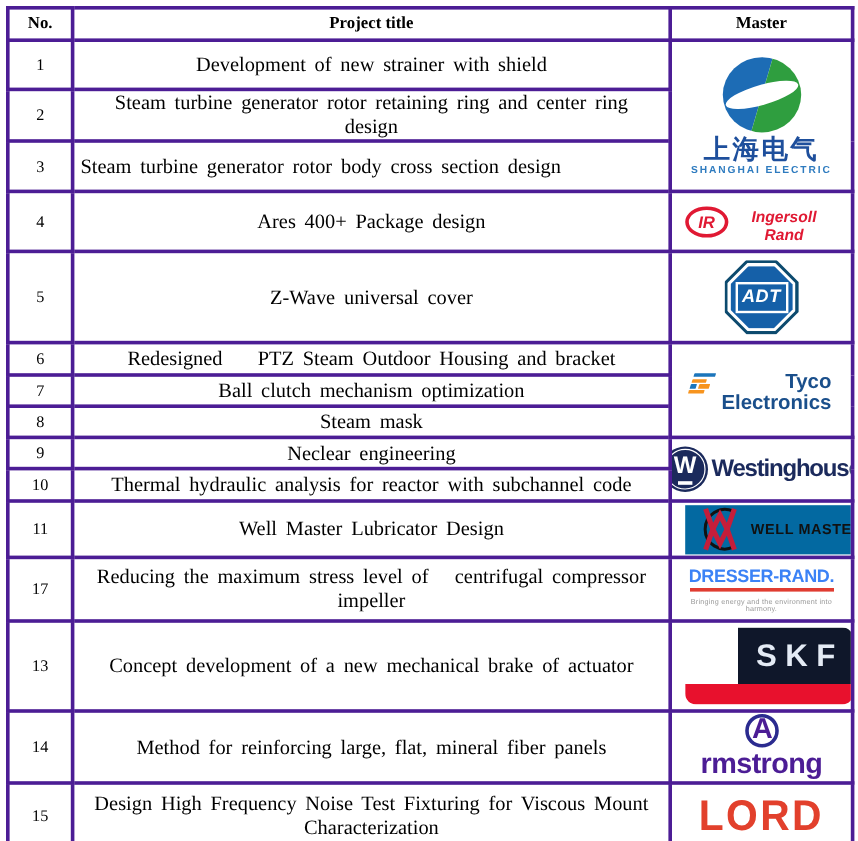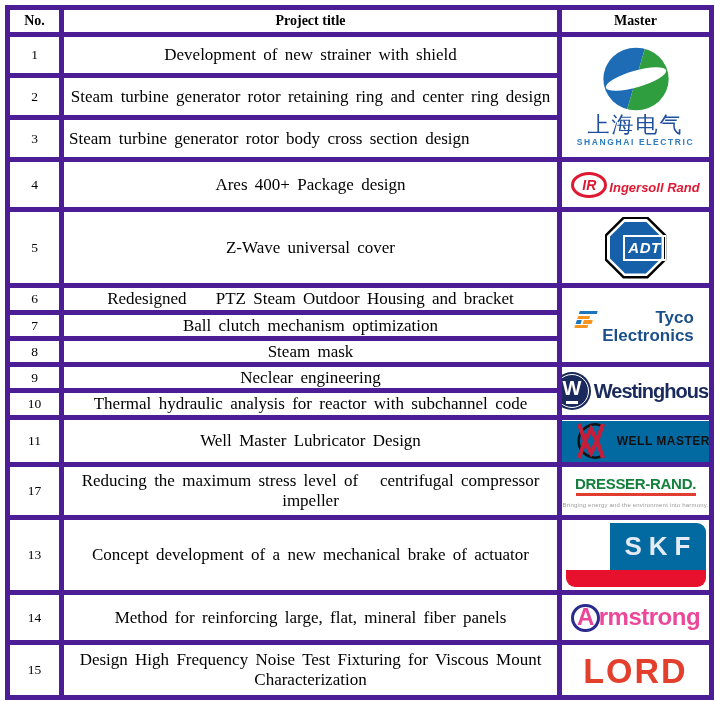--- a/index.html
+++ b/index.html
@@ -1,41 +1,41 @@
 <!DOCTYPE html>
 <html><head>
 <meta charset="utf-8">
 <style>
   html,body { margin:0; padding:0; background:#ffffff; }
   body { width:715px; height:701px; font-family:"Liberation Serif", serif; color:#000; }
   table.main { border-collapse:collapse; margin:5px auto 0 5px; table-layout:fixed; width:704px; }
-  table.main td, table.main th { border:5px solid #4c1d95; padding:0 0; overflow:hidden; }
+  table.main td, table.main th { border:3px solid #4c1d95; padding:0 11px; overflow:hidden; }
   table.main { border:2px solid #000; }
   th { font-weight:bold; font-size:14px; }
   td.no { text-align:center; font-size:13.5px; }
   td.title { text-align:center; font-size:17px; word-spacing:0.18em; }
   td.title.left { text-align:left; padding-left:5px; }
   td.title span { white-space:pre-wrap; }
   td.sponsor { text-align:center; vertical-align:middle; padding:0; }
 
   
   .se-wrap { display:flex; flex-direction:column; align-items:center; justify-content:center; }
-  .se-cn { font-family:sans-serif; font-weight:normal; font-size:22px; color:#1e4f9c; letter-spacing:2px; line-height:1.05; margin-top:2px; }
+  .se-cn { font-family:sans-serif; font-weight:bold; font-size:22px; color:#1e4f9c; letter-spacing:2px; line-height:1.05; margin-top:2px; }
   .se-en { font-family:"Liberation Sans",sans-serif; font-weight:bold; font-size:8.5px; color:#2e7bbf; letter-spacing:1.6px; }
 
   
   .ir-wrap { display:flex; align-items:center; justify-content:center; gap:2px; }
   .ir-oval { border:3px solid #E01933; border-radius:50%; width:30px; height:20px; display:flex; align-items:center; justify-content:center;text-align:right; }
   .ir-mark { color:#E01933; font-family:"Liberation Sans",sans-serif; font-style:italic; font-weight:900; font-size:14px; line-height:1; }
   .ir-name { color:#E01933; font-family:"Liberation Sans",sans-serif; font-style:italic; font-weight:bold; font-size:13px; margin-top:6px; }
 
   
   .adt-oct { position:relative; width:62px; height:62px; margin:0 auto;
     clip-path:polygon(30% 0,70% 0,100% 30%,100% 70%,70% 100%,30% 100%,0 70%,0 30%);
-    background:#000000; display:flex; align-items:center; justify-content:flex-end; }
+    background:#0c4a6e; display:flex; align-items:center; justify-content:center; }
   .adt-oct-ring { position:absolute; inset:2.5px;
     clip-path:polygon(30% 0,70% 0,100% 30%,100% 70%,70% 100%,30% 100%,0 70%,0 30%);
     background:#ffffff; }
   .adt-oct-core { position:absolute; inset:5px;
     clip-path:polygon(30% 0,70% 0,100% 30%,100% 70%,70% 100%,30% 100%,0 70%,0 30%);
     background:#1560A8; }
   .adt-box { position:relative; z-index:2; border:2px solid #fff; width:40px; height:22px; display:flex; align-items:center; justify-content:center; }
   .adt-text { color:#fff; font-family:"Liberation Sans",sans-serif; font-weight:900; font-style:italic; font-size:15px; letter-spacing:0.5px; }
 
   
@@ -52,32 +52,32 @@
   .wh-w { color:#fff; font-family:"Liberation Sans",sans-serif; font-weight:900; font-size:20px; line-height:1; margin-top:-6px; }
   .wh-bar { position:absolute; bottom:6px; left:50%; transform:translateX(-50%); width:12px; height:3.5px; background:#fff; }
   .wh-name { color:#1B2A5C; font-family:"Liberation Sans",sans-serif; font-weight:bold; font-size:20px; letter-spacing:-1px; }
 
   
   .wm-wrap { width:148px; height:41px; margin:0 auto; background:#0369a1; display:flex; align-items:center; justify-content:flex-end; gap:6px; padding-left:6px; box-sizing:border-box; }
   .wm-name { color:#111; font-family:"Liberation Sans",sans-serif; font-weight:900; font-size:12px; letter-spacing:0.5px; }
 
   
   .dr-wrap { display:flex; flex-direction:column; align-items:center; justify-content:center; }
-  .dr-name { font-family:"Liberation Sans",sans-serif; font-weight:900; font-size:15px; color:#15803d; letter-spacing:-0.3px; }
+  .dr-name { font-family:"Liberation Sans",sans-serif; font-weight:900; font-size:15px; color:#3b82f6; letter-spacing:-0.3px; }
   .dr-bar { width:120px; height:3px; background:#E03C31; margin:1px 0 6px 0; }
   .dr-tag { font-family:"Liberation Sans",sans-serif; font-size:6px; color:#999; letter-spacing:0.2px; }
 
   
   .skf-wrap { width:140px; height:64px; margin:0 auto; border-radius:9px; overflow:hidden; display:flex; flex-direction:column; }
-  .skf-top { flex:1; background:#0369a1; display:flex; align-items:center; justify-content:center;margin-left:44px; }
+  .skf-top { flex:1; background:#0f172a; display:flex; align-items:center; justify-content:center;margin-left:44px; }
   .skf-text { color:#E4EBF5; font-family:"Liberation Sans",sans-serif; font-weight:900; font-size:26px; letter-spacing:7px; text-indent:7px; }
   .skf-band { height:17px; background:#E8112D; }
 
   
-  .arm-wrap { font-family:"Liberation Sans",sans-serif; font-weight:800; font-size:24px; color:#ec4899; letter-spacing:-0.5px; }
+  .arm-wrap { font-family:"Liberation Sans",sans-serif; font-weight:800; font-size:24px; color:#4c1d95; letter-spacing:-0.5px; }
   .arm-a { display:inline-block; border:3px solid #2B2B8F; border-radius:50%; padding:0 3px 2px 3px; line-height:0.85; margin-right:-1px; }
 
   
   .lord-wrap { font-family:"Liberation Sans",sans-serif; font-weight:900; font-size:34px; color:#E2402C; letter-spacing:2px; transform:scaleY(1.05); display:inline-block; }
 </style>
 </head>
 <body>
 
 <table class="main">
   <colgroup>

